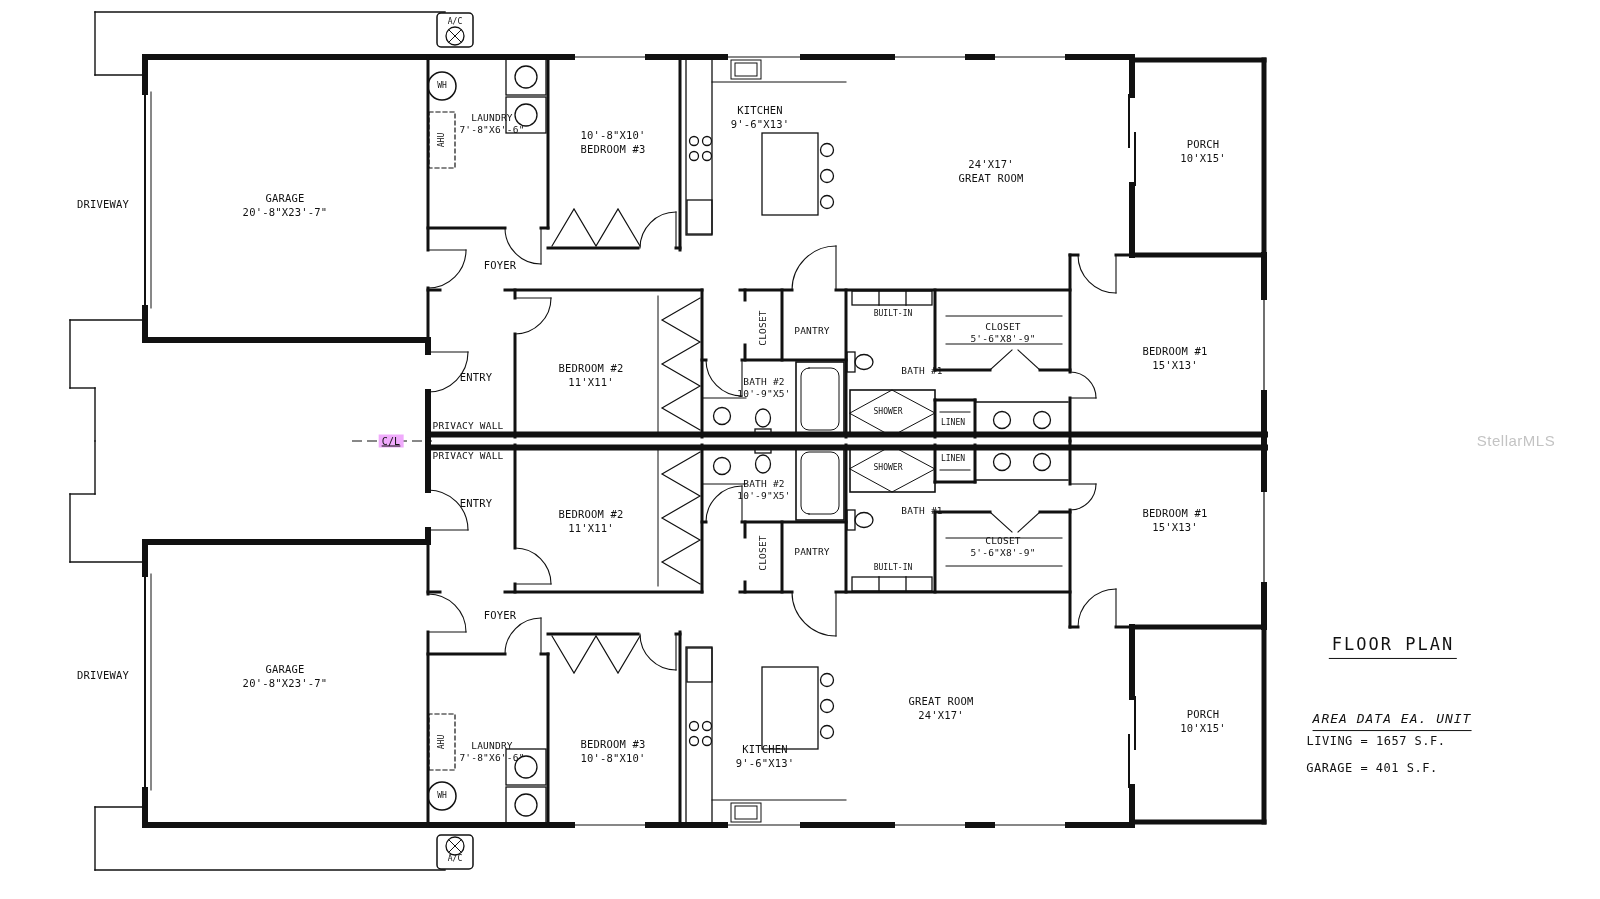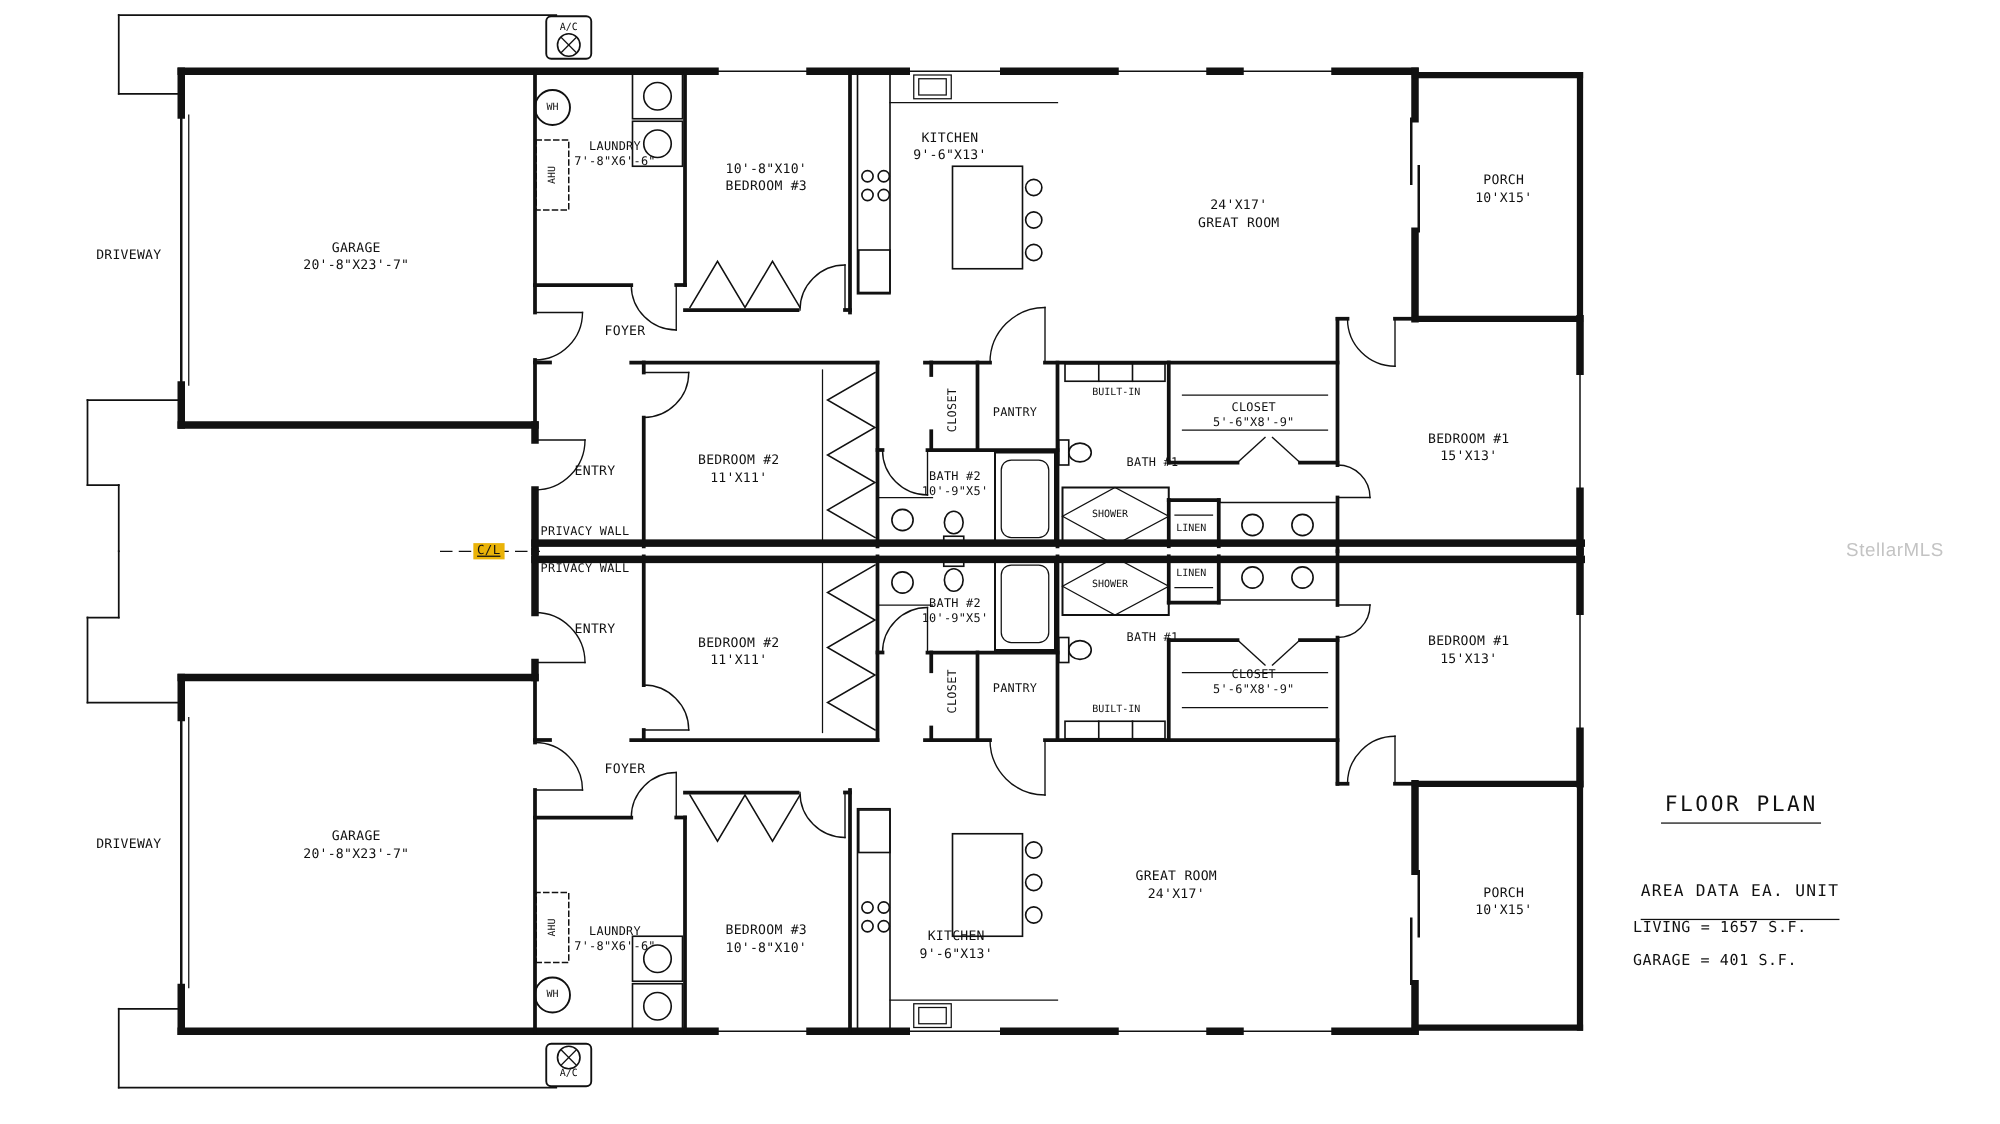--- a/index.html
+++ b/index.html
@@ -5,25 +5,25 @@
   html,body{margin:0;padding:0;background:#fff;}
   .stage{position:relative;width:1600px;height:899px;background:#ffffff;overflow:hidden;
          font-family:"DejaVu Sans Mono","Liberation Mono",monospace;color:#111;}
   svg.plan{position:absolute;left:0;top:0;}
   .lbl{position:absolute;transform:translate(-50%,-50%);display:flex;flex-direction:column;
        align-items:center;text-align:center;white-space:nowrap;
        font-size:10.5px;line-height:1.3;letter-spacing:.2px;color:#111;}
   .sm{font-size:9.5px;}
   .xs{font-size:8px;letter-spacing:0;}
   .vert{transform:translate(-50%,-50%) rotate(-90deg);}
-  .clbl{background:#eab308;padding:0 3px;font-size:10px;text-decoration:underline;}
+  .clbl{background:#f0abfc;padding:0 3px;font-size:10px;text-decoration:underline;}
   .tb-title{font-size:17px;letter-spacing:2px;}
   .tb-title span{border-bottom:1.5px solid #111;padding:0 3px 3px;}
   .tb-head{font-size:13px;letter-spacing:1px;}
-  .tb-head span{border-bottom:1.5px solid #111;padding-bottom:12px;}
+  .tb-head span{border-bottom:1.5px solid #111;padding-bottom:2px;font-style:italic;}
   .tb-line{font-size:12px;letter-spacing:.5px;}
   .watermark{position:absolute;transform:translate(-50%,-50%);font-family:"Liberation Sans",sans-serif;
        font-size:15px;color:rgba(175,175,175,.75);letter-spacing:.5px;text-align:right;}
 </style>
 </head>
 <body>
 
 <div class="stage">
 
   <svg class="plan" width="1600" height="899" viewBox="0 0 1600 899">

